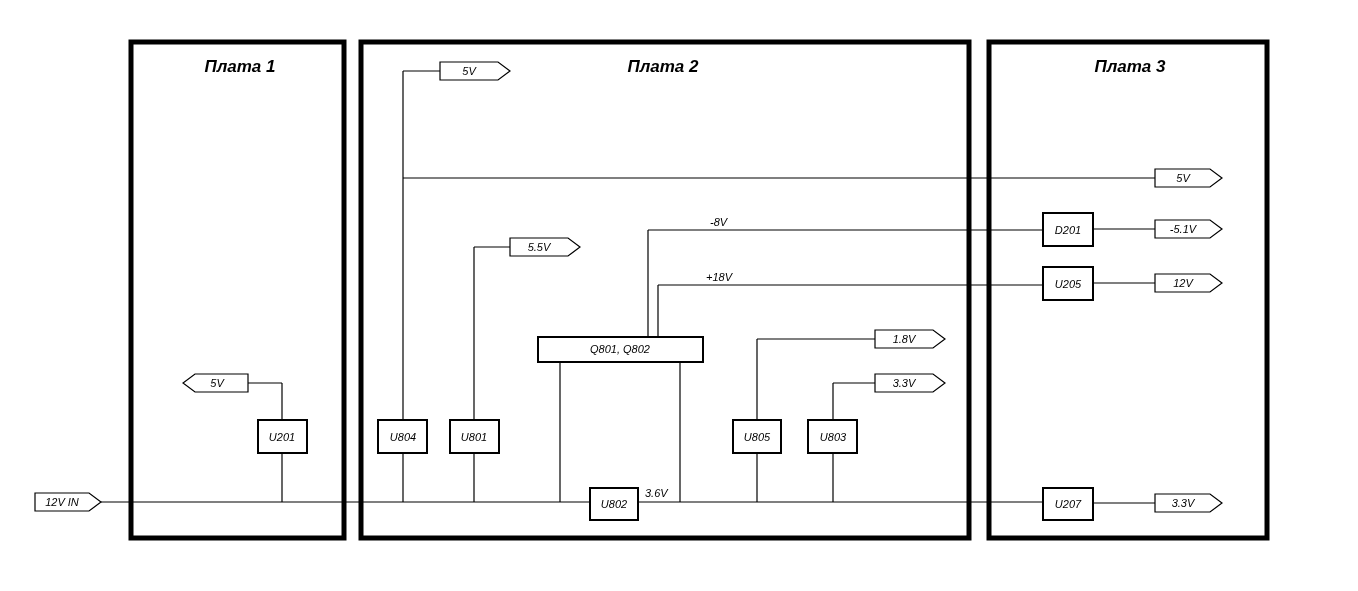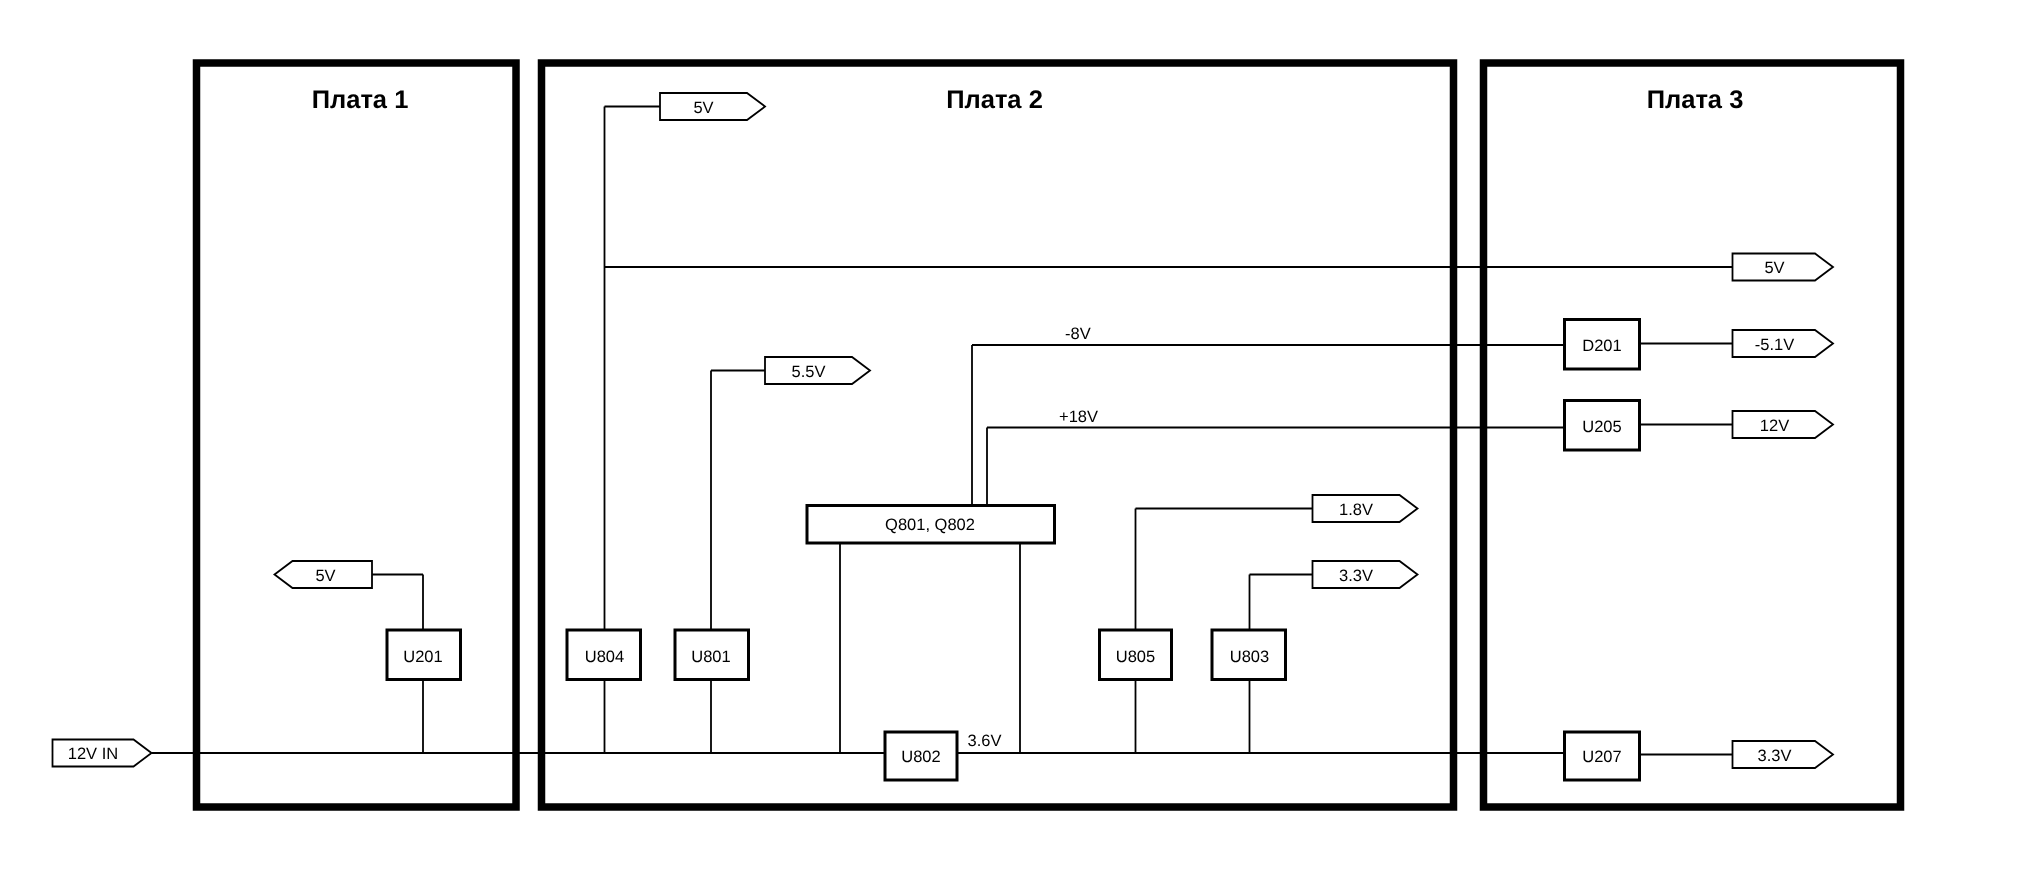--- a/index.html
+++ b/index.html
@@ -8,20 +8,21 @@
     background: #ffffff;
     width: 1358px;
     height: 591px;
     overflow: hidden;
   }
   .stage {
     position: relative;
     width: 1358px;
     height: 591px;
     background: #ffffff;
+    font-style: italic;
   }
   svg text {
     font-family: "Liberation Sans", sans-serif;
     fill: #000000;
   }
   .board-title {
     font-size: 17px;
     font-weight: bold;
   }
   .comp-label {

